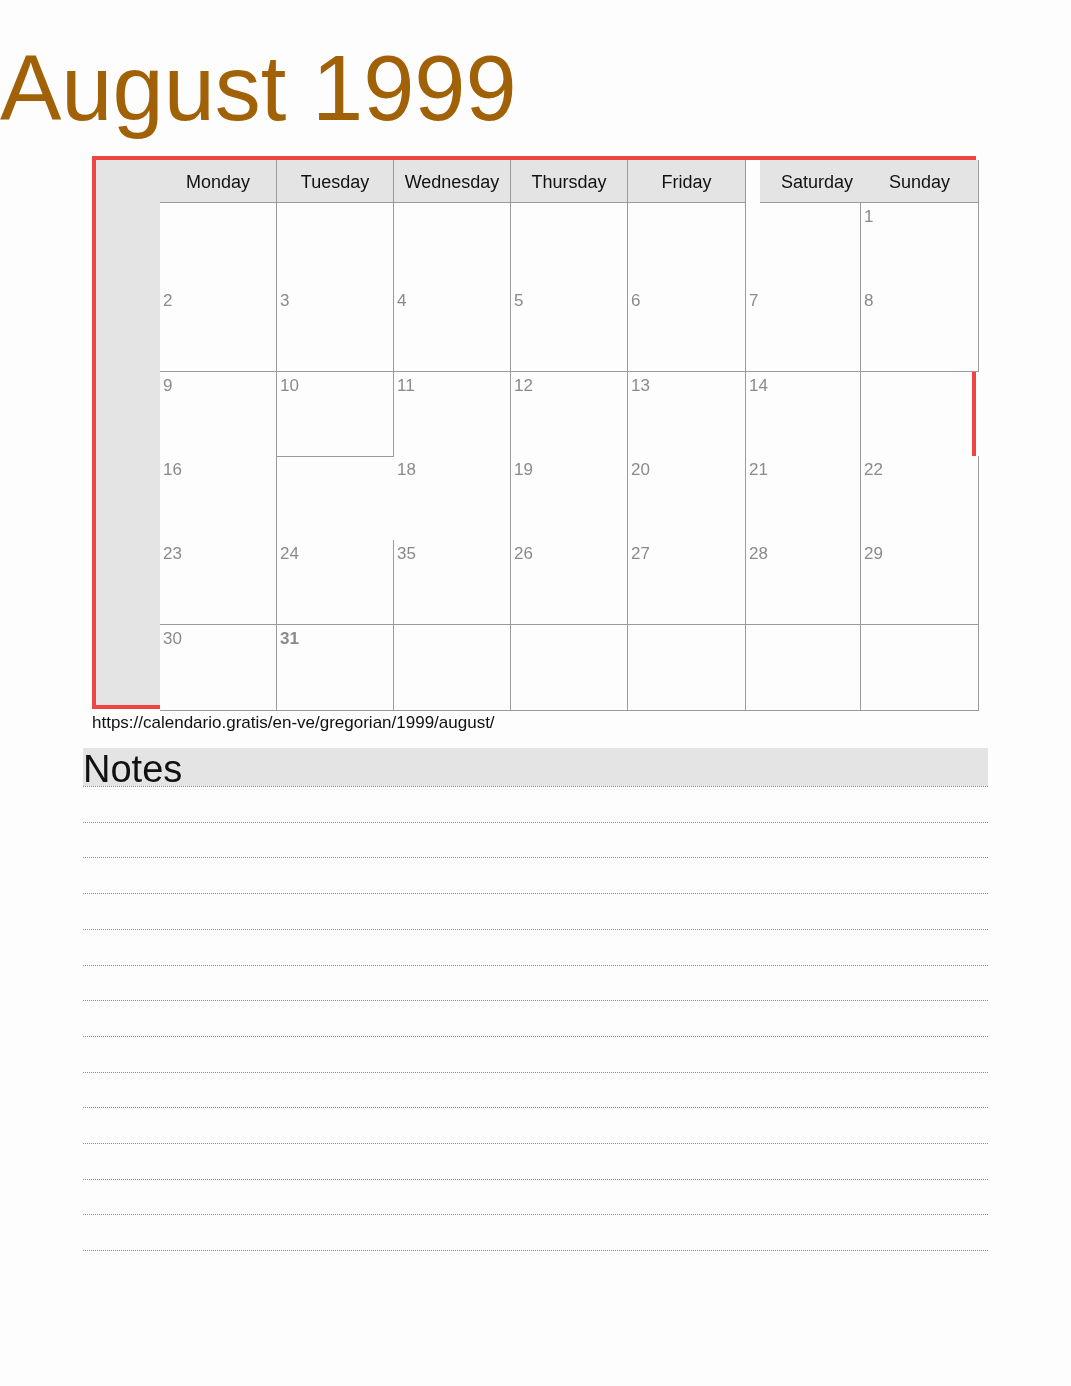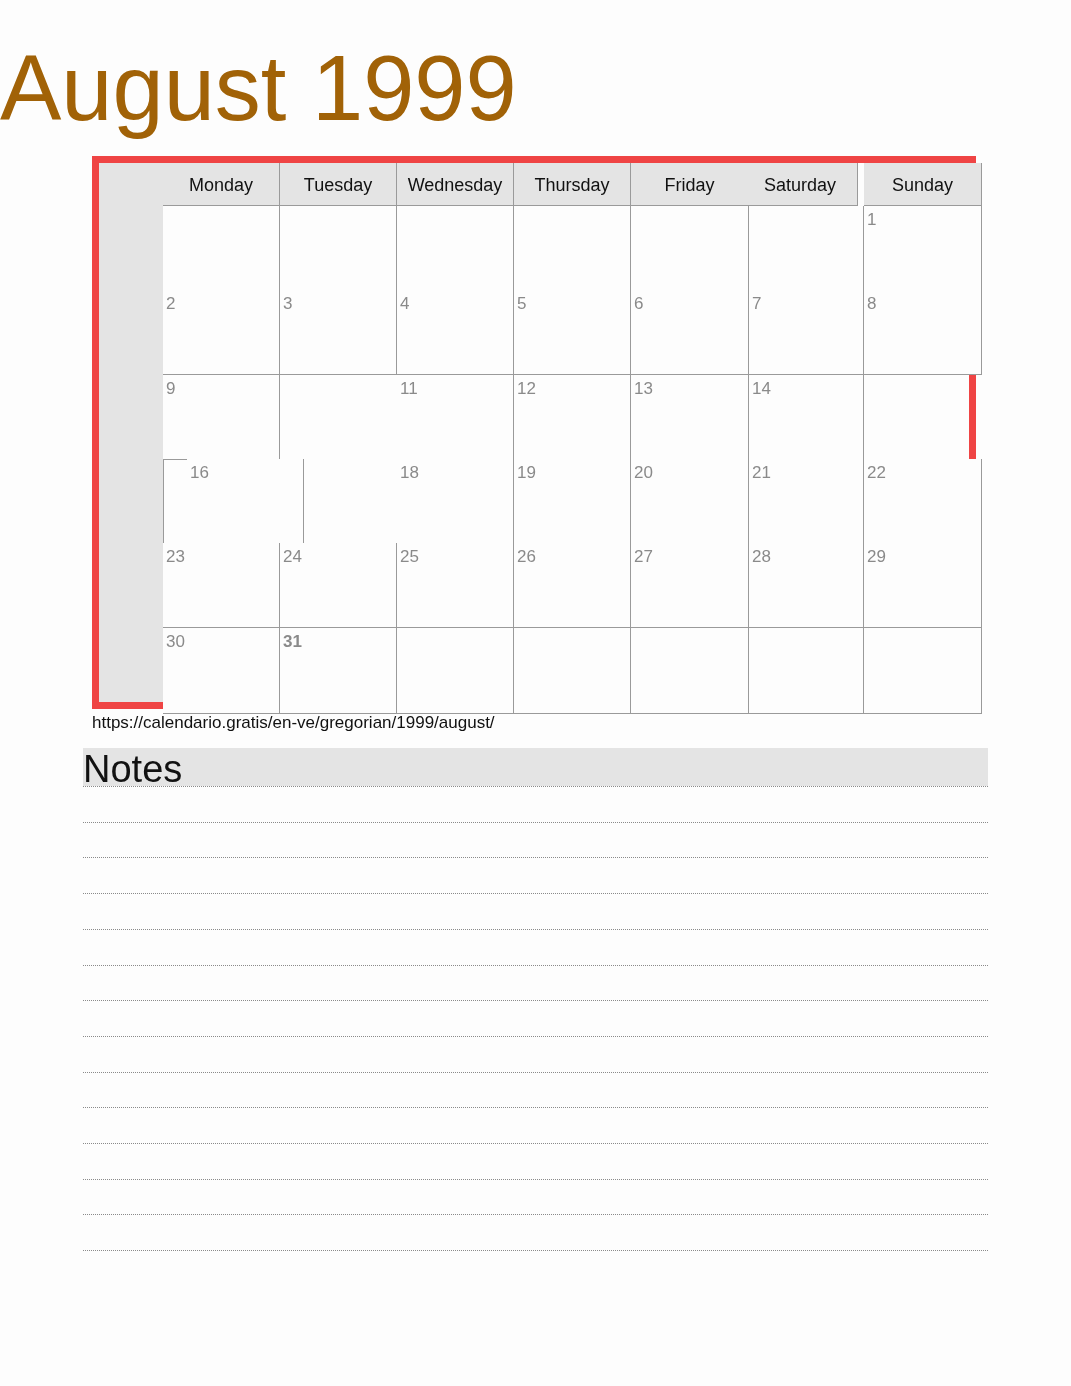--- a/index.html
+++ b/index.html
@@ -1,39 +1,39 @@
 <!DOCTYPE html>
 <html><head>
 <meta charset="utf-8">
 <style>
   html, body { margin:0; padding:0; }
   body { width:1071px; height:1386px; background:#fdfdfd; position:relative; font-family:"Liberation Sans", sans-serif; overflow:hidden; }
   .title { position:absolute; left:0; width:1071px; top:38px; text-align:left; font-size:92px; color:#a16207; line-height:100px; }
-  .cal { position:absolute; left:92px; top:156px; width:884px; height:553px; border:7px solid #ef4444; box-sizing:border-box; }
+  .cal { position:absolute; left:92px; top:156px; width:884px; height:553px; border:4px solid #ef4444; box-sizing:border-box; }
   .side { position:absolute; left:0; top:0; width:65px; height:100%; background:#e4e4e4; border-right:1px solid #9a9a9a; box-sizing:border-box; }
   .hdr { position:absolute; top:0; height:43px; background:#e4e4e4; border-bottom:1px solid #9a9a9a; border-right:1px solid #9a9a9a; box-sizing:border-box; font-size:18px; color:#111; text-align:center; line-height:44px; }
   .cell { position:absolute; border-right:1px solid #9a9a9a; border-bottom:1px solid #9a9a9a; box-sizing:border-box; background:#fdfdfd; }
   .num { position:absolute; left:3px; top:4px; font-size:17px; color:#8a8a8a; }
   .url { position:absolute; left:92px; top:713px; font-size:17px; color:#111; }
   .notes-h { position:absolute; left:83px; top:748px; width:905px; height:38px; background:#e4e4e4; text-align:left; font-size:38px; line-height:42px; color:#111; }
   .line { position:absolute; left:83px; width:905px; height:0; border-top:1px dotted #8a8a8a; }
 </style>
 </head>
 <body>
 
 <div class="title">August 1999</div>
 
 <div class="cal" id="cal">
   <div class="side"></div>
 <div class="hdr" style="left: 64px; width: 117px;">Monday</div>
     <div class="hdr" style="left: 181px; width: 117px;">Tuesday</div>
     <div class="hdr" style="left: 298px; width: 117px;">Wednesday</div>
     <div class="hdr" style="left: 415px; width: 117px;">Thursday</div>
     <div class="hdr" style="left: 532px; width: 118px;">Friday</div>
-    <div class="hdr" style="left: 644px; width: 115px;">Saturday</div>
+    <div class="hdr" style="left: 664px; width: 115px;">Saturday</div>
     <div class="hdr" style="left: 765px; width: 118px;">Sunday</div>
     <div class="cell" style="left: 64px; width: 117px; top: 43px; height: 85px;">
       <span class="num"></span>
     </div>
     <div class="cell" style="left: 181px; width: 117px; top: 43px; height: 85px;">
       <span class="num"></span>
     </div>
     <div class="cell" style="left: 298px; width: 117px; top: 43px; height: 85px;">
       <span class="num"></span>
     </div>
@@ -66,33 +66,36 @@
     </div>
     <div class="cell" style="left: 650px; width: 115px; top: 127.3px; height: 85px;">
       <span class="num">7</span>
     </div>
     <div class="cell" style="left: 765px; width: 118px; top: 127.3px; height: 85px;">
       <span class="num">8</span>
     </div>
     <div class="cell" style="left: 64px; width: 117px; top: 211.6px; height: 85px;">
       <span class="num">9</span>
     </div>
+    <div class="cell" style="left: 181px; width: 117px; top: 211.6px; height: 85px;">
+      <span class="num">10</span>
+    </div>
     <div class="cell" style="left: 298px; width: 117px; top: 211.6px; height: 85px;">
       <span class="num">11</span>
     </div>
     <div class="cell" style="left: 415px; width: 117px; top: 211.6px; height: 85px;">
       <span class="num">12</span>
     </div>
     <div class="cell" style="left: 532px; width: 118px; top: 211.6px; height: 85px;">
       <span class="num">13</span>
     </div>
     <div class="cell" style="left: 650px; width: 115px; top: 211.6px; height: 85px;">
       <span class="num">14</span>
     </div>
-    <div class="cell" style="left: 64px; width: 117px; top: 295.9px; height: 85px; margin-left: 24px;">
+    <div class="cell" style="left: 64px; width: 117px; top: 295.9px; height: 85px;">
       <span class="num">16</span>
     </div>
     <div class="cell" style="left: 298px; width: 117px; top: 295.9px; height: 85px;">
       <span class="num">18</span>
     </div>
     <div class="cell" style="left: 415px; width: 117px; top: 295.9px; height: 85px;">
       <span class="num">19</span>
     </div>
     <div class="cell" style="left: 532px; width: 118px; top: 295.9px; height: 85px;">
       <span class="num">20</span>
@@ -103,21 +106,21 @@
     <div class="cell" style="left: 765px; width: 118px; top: 295.9px; height: 85px;">
       <span class="num">22</span>
     </div>
     <div class="cell" style="left: 64px; width: 117px; top: 380.2px; height: 85px;">
       <span class="num">23</span>
     </div>
     <div class="cell" style="left: 181px; width: 117px; top: 380.2px; height: 85px;">
       <span class="num">24</span>
     </div>
     <div class="cell" style="left: 298px; width: 117px; top: 380.2px; height: 85px;">
-      <span class="num">25</span>
+      <span class="num">35</span>
     </div>
     <div class="cell" style="left: 415px; width: 117px; top: 380.2px; height: 85px;">
       <span class="num">26</span>
     </div>
     <div class="cell" style="left: 532px; width: 118px; top: 380.2px; height: 85px;">
       <span class="num">27</span>
     </div>
     <div class="cell" style="left: 650px; width: 115px; top: 380.2px; height: 85px;">
       <span class="num">28</span>
     </div>

